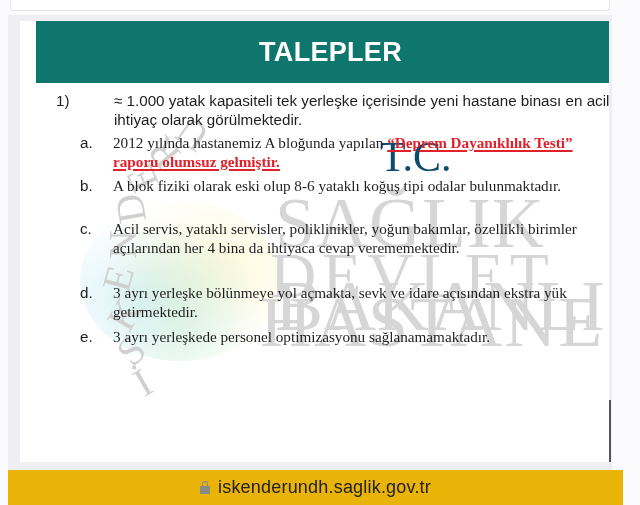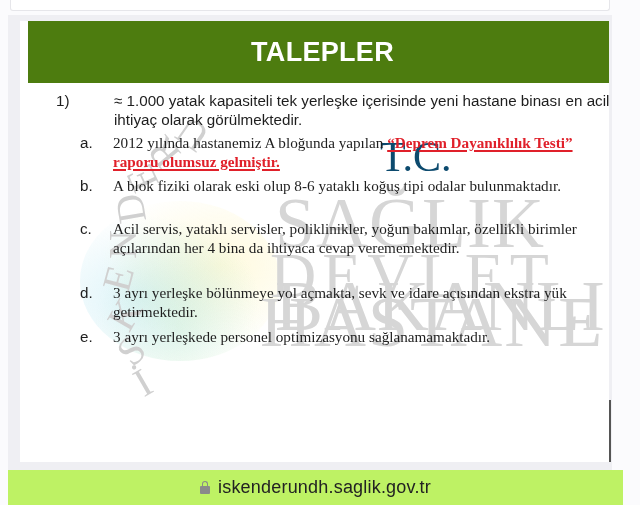--- a/index.html
+++ b/index.html
@@ -15,22 +15,22 @@
     }
     .frame {
       position: absolute; left: 8px; top: 15px; width: 604px; height: 455px;
       background: #efeff3; border-bottom: 1px solid #dcdce0;
     }
     .slide {
       position: absolute; left: 20px; top: 21px; width: 589px; height: 441px;
       background: #ffffff; overflow: hidden;
     }
     .slide-header {
-      position: absolute; left: 8px; top: 0; width: 589px; height: 62px;
-      background: #4d7c0f; color: #ffffff; text-align: center;
+      position: absolute; left: 16px; top: 0; width: 589px; height: 62px;
+      background: #0f766e; color: #ffffff; text-align: center;
       font-size: 27px; font-weight: bold; line-height: 62px; letter-spacing: 0.3px;
     }
     .watermark { position: absolute; color: #d6d6d6; font-family: "Liberation Serif", serif; pointer-events: none; }
     .wm-tc { left: 360px; top: 112px; font-size: 42px; color: #0c4a6e; }
     .wm-saglik { left: 255px; top: 161px; font-size: 72px; letter-spacing: 1px; }
     .wm-devlet { left: 250px; top: 218px; font-size: 64px; letter-spacing: 6px; }
     .wm-hastanesi { left: 240px; top: 260px; font-size: 72px; letter-spacing: 2px; }
     .wm-arc {
       position: absolute; left: 20px; top: 120px; width: 230px; height: 260px;
       color: #d0d0d0; font-family: "Liberation Serif", serif; font-size: 40px;
@@ -56,21 +56,21 @@
     .red {
       color: #e0202a; font-weight: bold; text-decoration: underline;
       text-decoration-thickness: 2px; text-underline-offset: 2px;
     }
     .scrollbar {
       position: absolute; left: 609px; top: 400px; width: 2px; height: 62px;
       background: #555;
     }
     .url-bar {
       position: absolute; left: 8px; top: 470px; width: 615px; height: 35px;
-      background: #bef264; display: flex; align-items: center; justify-content: center;
+      background: #eab308; display: flex; align-items: center; justify-content: center;
     }
     .lock-icon { width: 10px; height: 13px; position: relative; margin-right: 8px; }
     .lock-body { position: absolute; left: 0; bottom: 0; width: 10px; height: 8px; background: #8a8a8a; border-radius: 1px; }
     .lock-shackle {
       position: absolute; left: 2px; top: 0; width: 6px; height: 7px;
       border: 1.5px solid #8a8a8a; border-bottom: none; border-radius: 4px 4px 0 0; box-sizing: border-box;
     }
     .url-text { font-size: 18px; color: #222; letter-spacing: 0.2px; }
   </style>
 </head>

